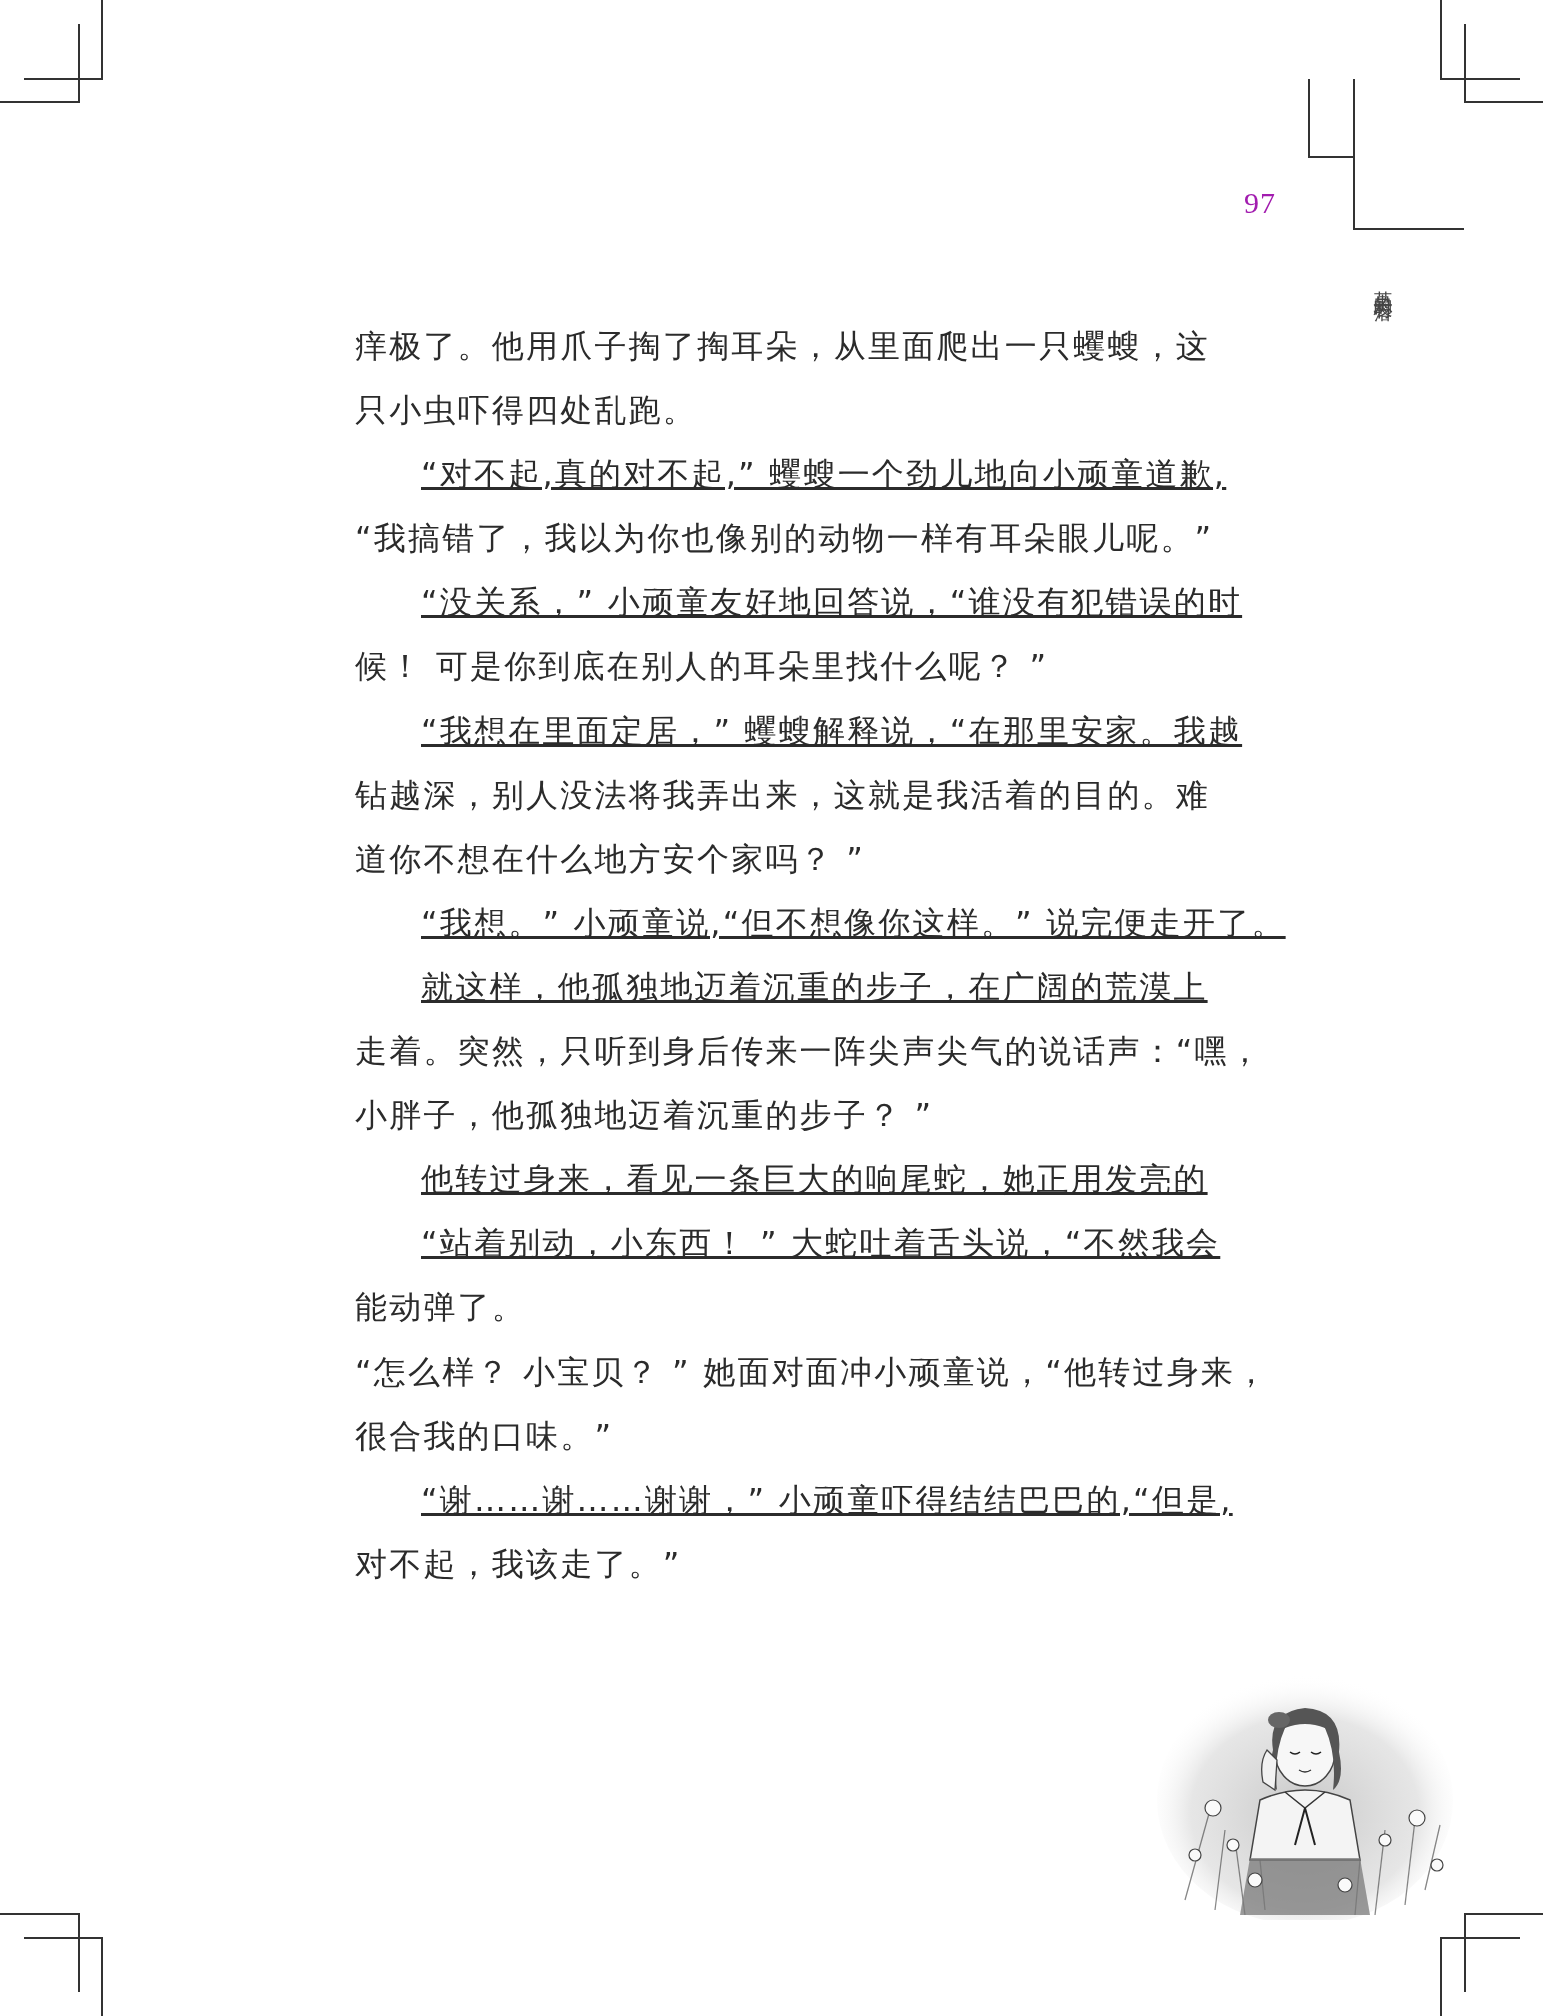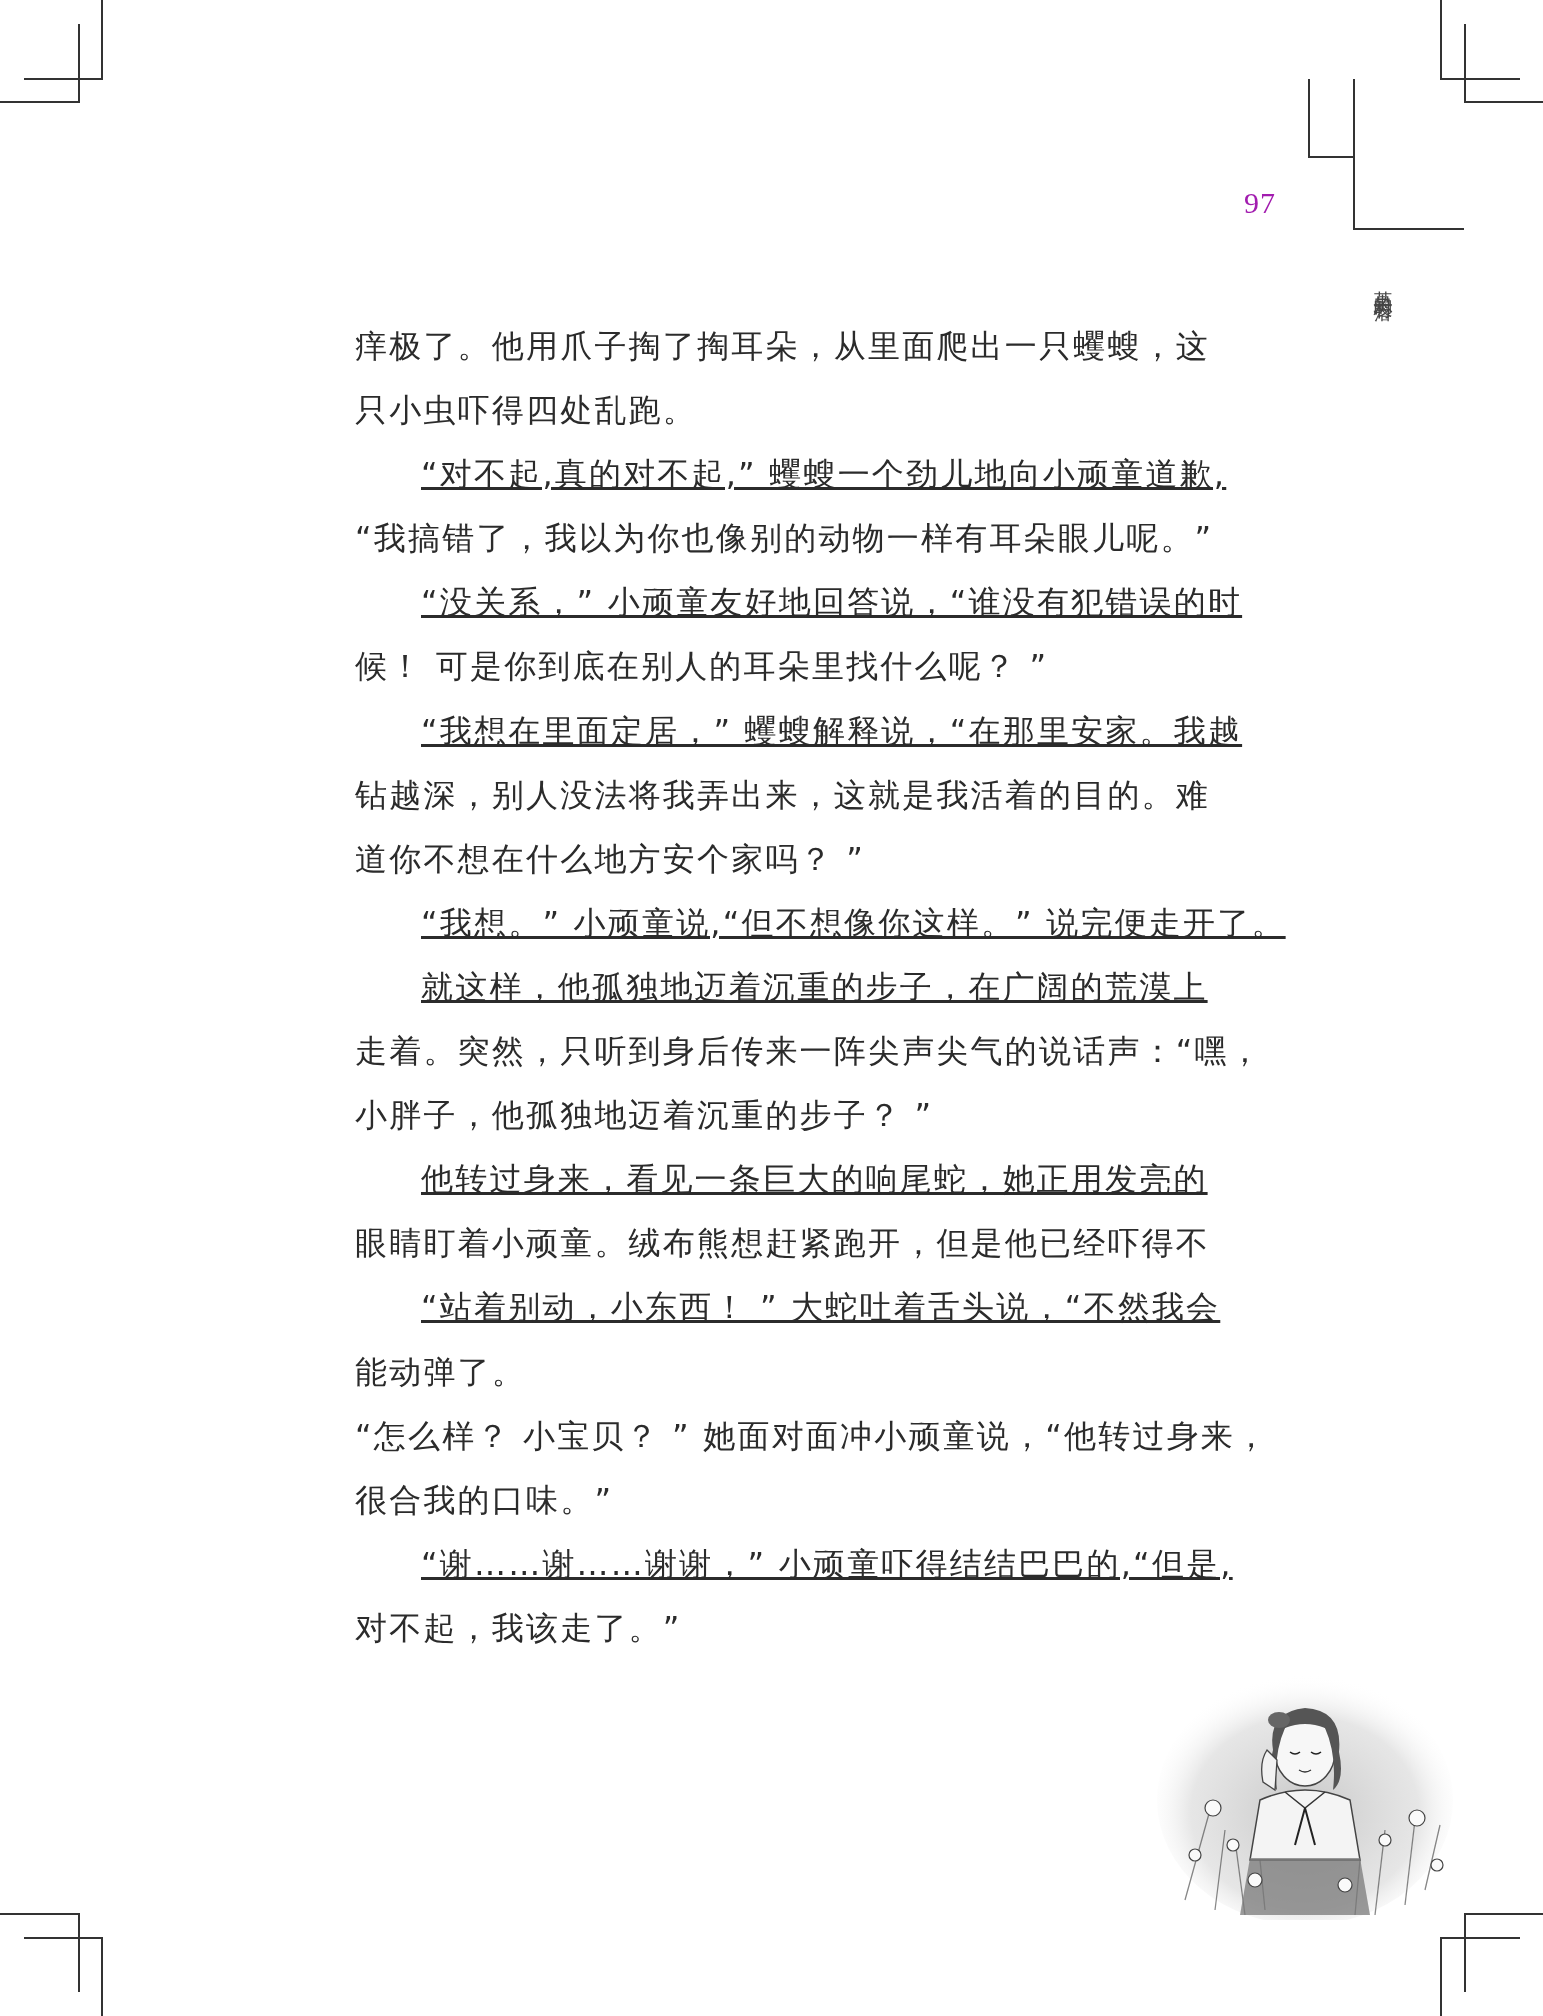--- a/index.html
+++ b/index.html
@@ -115,21 +115,20 @@
   <div class="line indent">“没关系，” 小顽童友好地回答说，“谁没有犯错误的时</div>
   <div class="line">候！ 可是你到底在别人的耳朵里找什么呢？ ”</div>
   <div class="line indent">“我想在里面定居，” 蠼螋解释说，“在那里安家。我越</div>
   <div class="line">钻越深，别人没法将我弄出来，这就是我活着的目的。难</div>
   <div class="line">道你不想在什么地方安个家吗？ ”</div>
   <div class="line indent">“我想。” 小顽童说,“但不想像你这样。” 说完便走开了。</div>
   <div class="line indent">就这样，他孤独地迈着沉重的步子，在广阔的荒漠上</div>
   <div class="line">走着。突然，只听到身后传来一阵尖声尖气的说话声：“嘿，</div>
   <div class="line">小胖子，他孤独地迈着沉重的步子？ ”</div>
   <div class="line indent">他转过身来，看见一条巨大的响尾蛇，她正用发亮的</div>
-  <div class="line">眼睛盯着小顽童。绒布熊想赶紧跑开，但是他已经吓得不</div>
   <div class="line indent">“站着别动，小东西！ ” 大蛇吐着舌头说，“不然我会</div>
   <div class="line">能动弹了。</div>
   <div class="line">“怎么样？ 小宝贝？ ” 她面对面冲小顽童说，“他转过身来，</div>
   <div class="line">很合我的口味。”</div>
   <div class="line indent">“谢……谢……谢谢，” 小顽童吓得结结巴巴的,“但是,</div>
   <div class="line">对不起，我该走了。”</div>
 </div>
 
 <div class="illustration">
   <svg width="300" height="280" viewBox="0 0 300 280">

